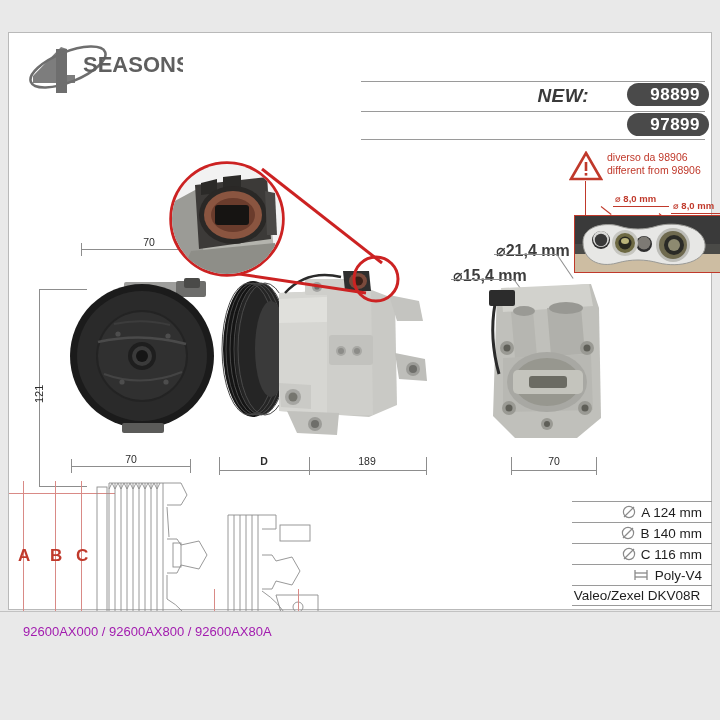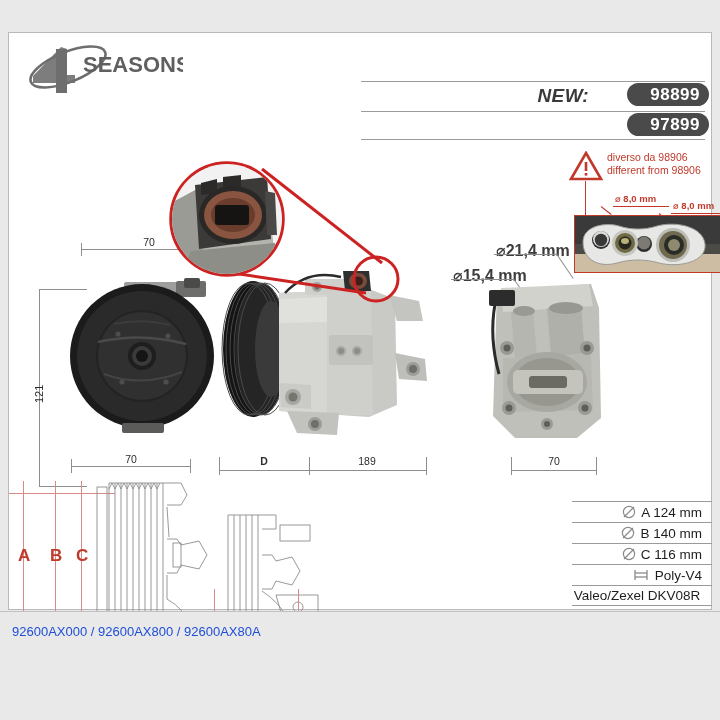--- a/index.html
+++ b/index.html
@@ -113,21 +113,21 @@
     position:absolute;font-size:11px;color:#2b2b2b;
     transform:rotate(-90deg);transform-origin:left top;white-space:nowrap;
   }
 
   
   .footer{
     position:absolute;left:0;top:612px;width:720px;height:108px;
     background:#e9e9e9;
   }
   .footer-txt{
-    position:absolute;left:12px;top:624px;font-size:13px;color:#1d4ed8;
+    position:absolute;left:23px;top:624px;font-size:13px;color:#a21caf;
   }
   .footer-line{position:absolute;left:0;top:611px;width:720px;height:1px;background:#c2c2c2;}
 </style>
 </head>
 <body>
 
 <div class="page">
   <div class="card">
 
     <div class="logo">

